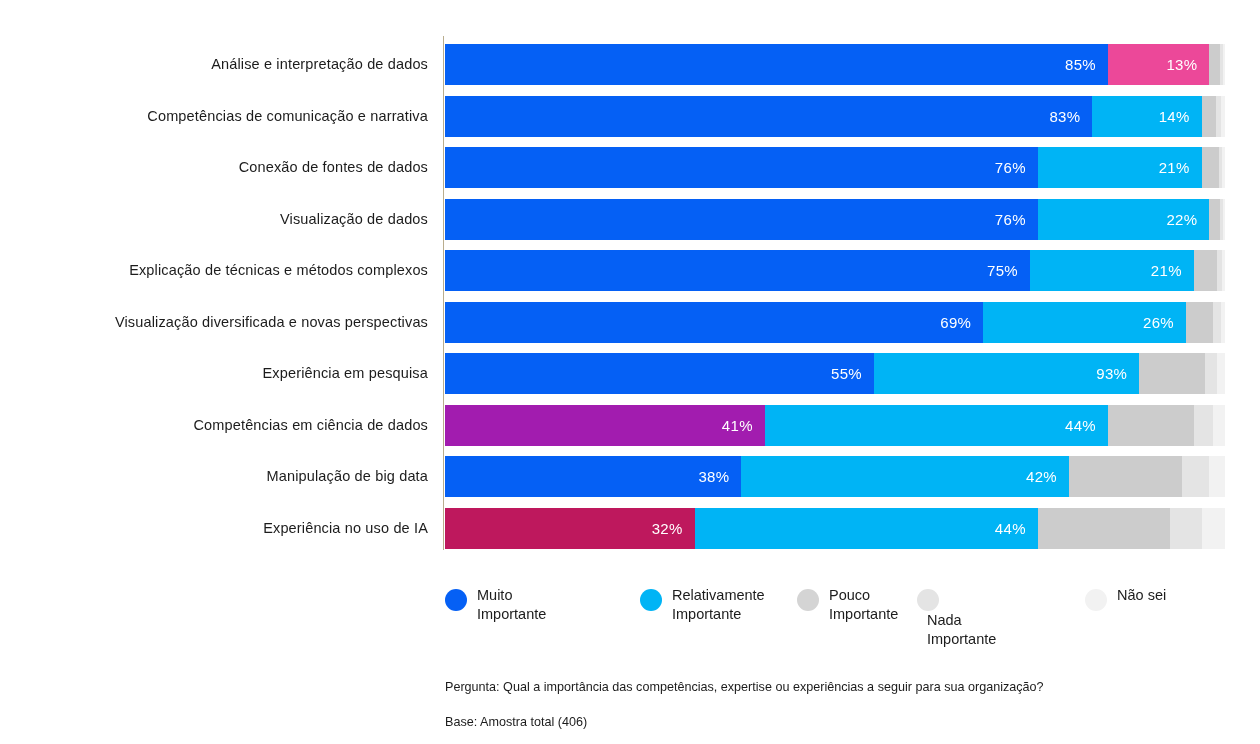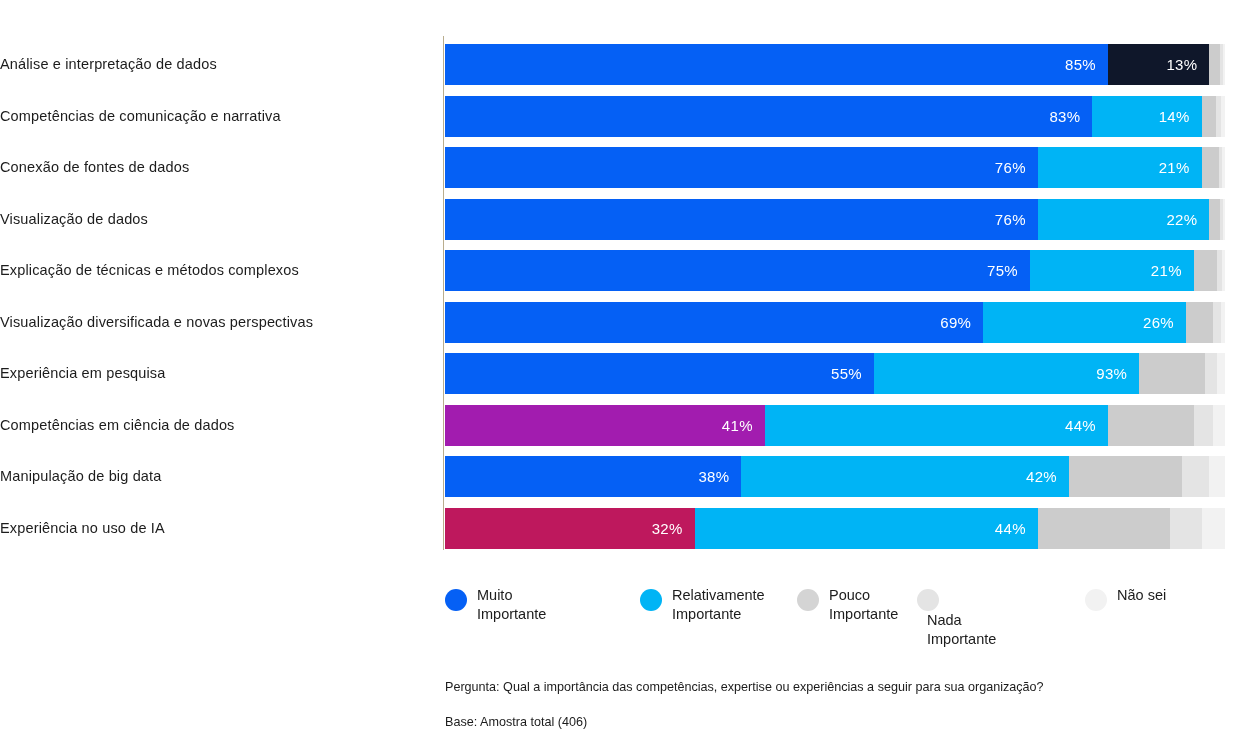--- a/index.html
+++ b/index.html
@@ -36,21 +36,21 @@
     height: 41px;
     margin-bottom: 10.5px;
   }
   .row-label {
     position: absolute;
     left: 0;
     top: 0;
     width: 428px;
     height: 41px;
     line-height: 41px;
-    text-align: left;
+    text-align: right;
     font-size: 14.5px;
     letter-spacing: 0.15px;
     color: #1c1c1c;
     white-space: nowrap;
   }
   .row-bar {
     position: absolute;
     left: 445px;
     top: 0;
     height: 41px;
@@ -135,21 +135,21 @@
 
   <div class="axis-line"></div>
 
   <div class="rows" id="rows">
       <div class="row">
         <div class="row-label">Análise e interpretação de dados</div>
         <div class="row-bar">
           <div class="seg" style="background: rgb(5, 96, 245); width: 85%;">
             <span class="seg-label">85%</span>
           </div>
-          <div class="seg" style="background: #0f172a; width: 13%;">
+          <div class="seg" style="background: #ec4899; width: 13%;">
             <span class="seg-label">13%</span>
           </div>
           <div class="seg" style="background: rgb(204, 204, 204); width: 1.3%;"></div>
           <div class="seg" style="background: rgb(228, 228, 228); width: 0.4%;"></div>
           <div class="seg" style="background: rgb(242, 242, 242); width: 0.3%;"></div>
         </div>
       </div>
       <div class="row">
         <div class="row-label">Competências de comunicação e narrativa</div>
         <div class="row-bar">

